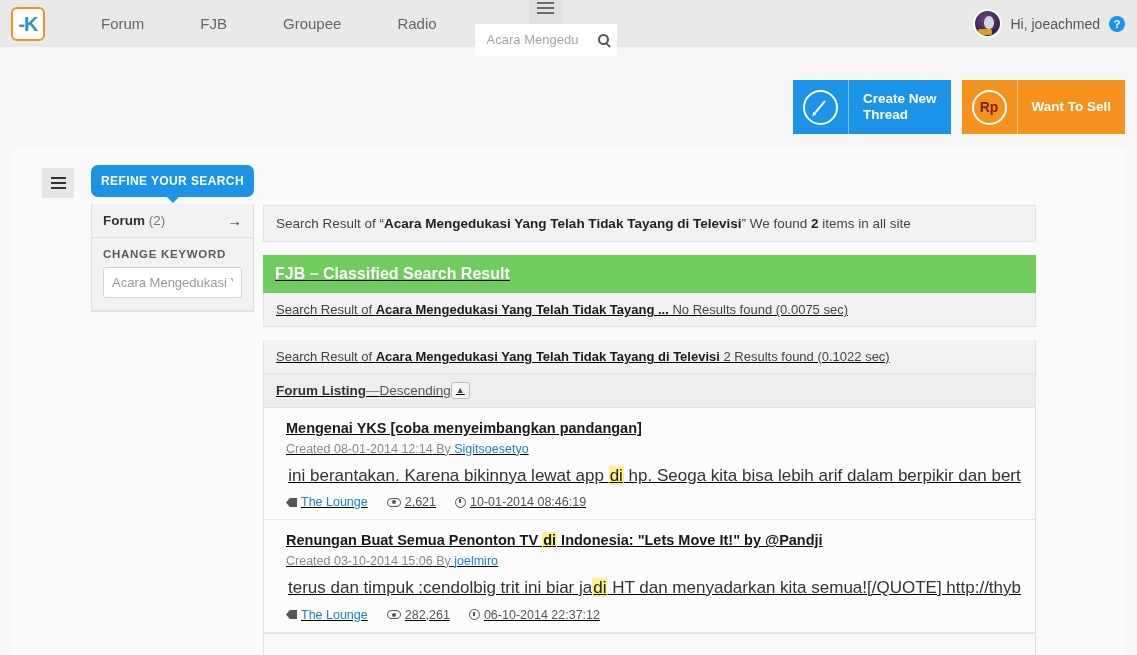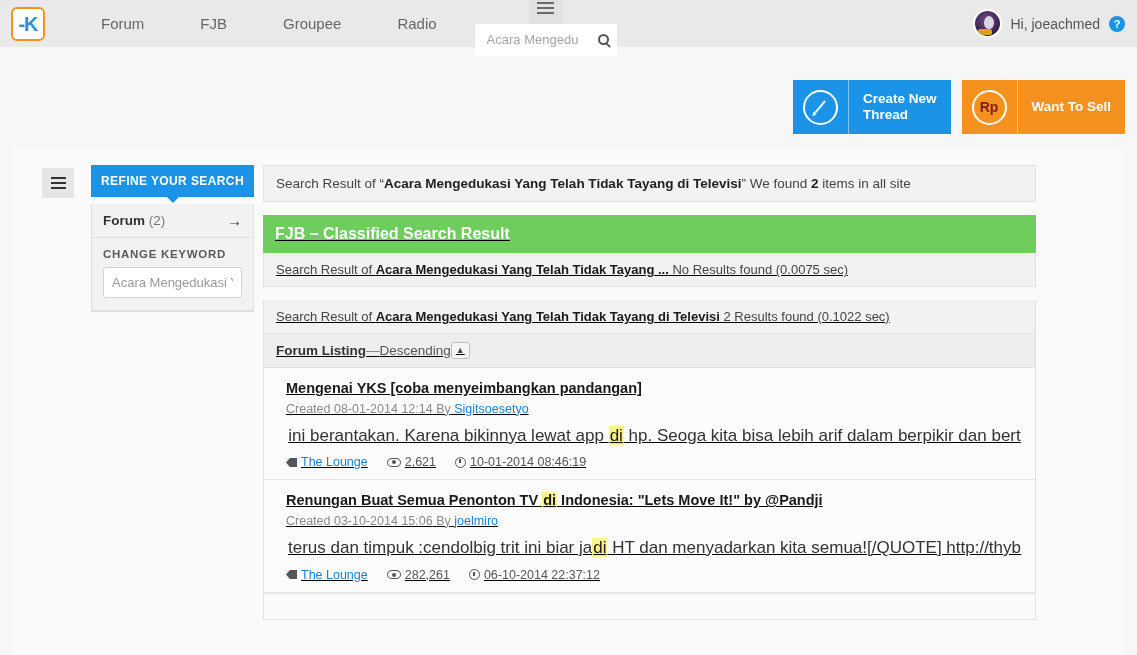--- a/index.html
+++ b/index.html
@@ -138,21 +138,21 @@
   }
   .side-toggle span { display:block; width:15px; height:2px; background:#333; }
 
   
   .sidebar {
     position: absolute; left: 79px; top: 17px; width: 163px;
   }
   .refine-tab {
     background: #1b94e8; color: #fff; text-align: center;
     font-size: 12px; font-weight: bold; letter-spacing: .4px;
-    padding: 9px 0; position: relative; cursor: pointer;
+    padding: 9px 0; position: relative; cursor: pointer; border-radius: 7px;
   }
   .refine-tab::after {
     content: ''; position: absolute; left: 50%; bottom: -6px;
     margin-left: -6px; border-left: 6px solid transparent;
     border-right: 6px solid transparent; border-top: 6px solid #1b94e8;
   }
   .side-panel {
     background: #f2f2f2; border: 1px solid #e0e0e0; border-top: none;
     margin-top: 7px;
   }
@@ -181,21 +181,21 @@
     background: #1b94e8; color: #fff; border: none;
     font-size: 12.5px; padding: 7px 16px; cursor: pointer;
     font-family: "Liberation Sans", sans-serif;
   }
 
   
   .results { position: absolute; left: 251px; top: 17px; width: 773px; }
 
   .summary-bar {
     background: #f2f2f2; border: 1px solid #e2e2e2;
-    padding: 10px 12px; font-size: 13.5px; color: #444;
+    padding: 10px 12px; font-size: 13.5px; color: #444; margin-top: 40px;
   }
   .summary-bar b { color: #222; }
 
   .panel { margin-top: 13px; text-decoration: underline; }
   .panel-head {
     color: #fff; font-size: 16px; font-weight: bold;
     padding: 10px 12px;
   }
   .head-green { background: #6ecd5d; }
   .head-blue  { background: #1b94e8; }

